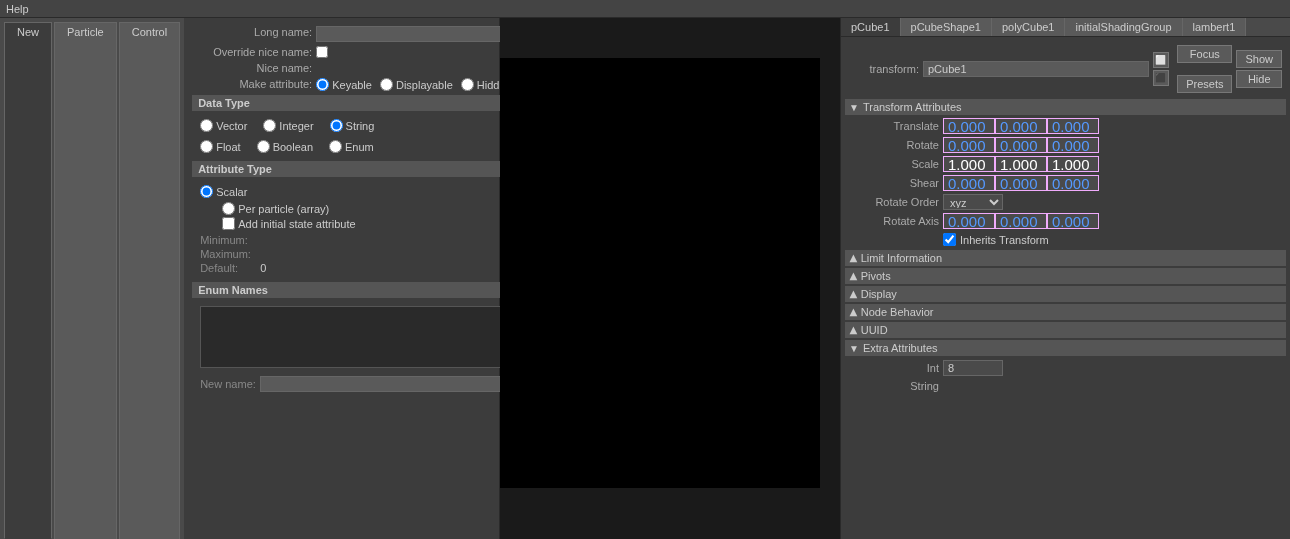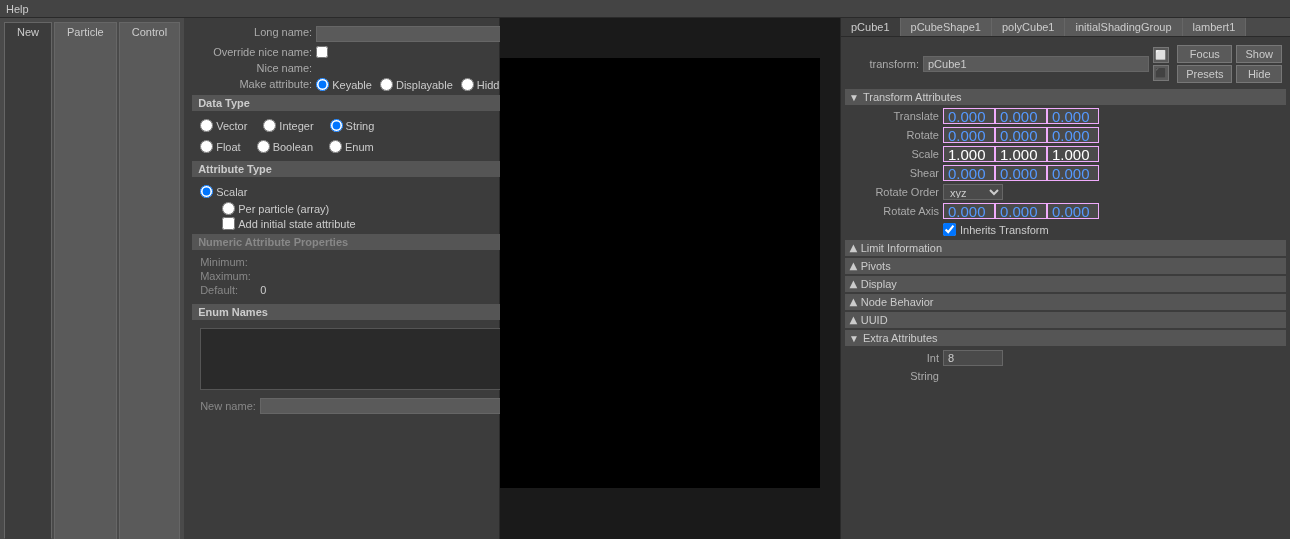--- a/index.html
+++ b/index.html
@@ -424,21 +424,20 @@
         </label>
       </div>
       <div style="padding-left: 30px; margin-bottom: 2px;">
         <label class="radio-item">
           <input type="checkbox" style="">
           <span>Add initial state attribute</span>
         </label>
       </div>
 
       
-      <div class="section-header" style="color:#888888;">Numeric Attribute Properties</div>
       <div class="numeric-section">
         <div class="numeric-row">
           <span class="numeric-label">Minimum:</span>
         </div>
         <div class="numeric-row">
           <span class="numeric-label">Maximum:</span>
         </div>
         <div class="numeric-row">
           <span class="numeric-label">Default:</span>
           <span>0</span>
@@ -481,21 +480,21 @@
 
       <div style="display:flex; align-items:center; padding:4px 4px; gap:4px;">
         <div style="flex:1; display:flex; align-items:center;">
           <span class="transform-label">transform:</span>
           <input class="transform-input" type="text" value="pCube1" style="">
           <div class="icons-group">
             <div class="icon-btn">⬜</div>
             <div class="icon-btn">⬛</div>
           </div>
         </div>
-        <div style="display:flex; flex-direction:column; gap:2px;">
+        <div style="display:flex; flex-direction:column; gap:12px;">
           <button class="right-btn">Focus</button>
           <button class="right-btn">Presets</button>
         </div>
         <div style="display:flex; flex-direction:column; gap:2px;">
           <button class="right-btn">Show</button>
           <button class="right-btn">Hide</button>
         </div>
       </div>
 
       <div class="attr-section-header">

